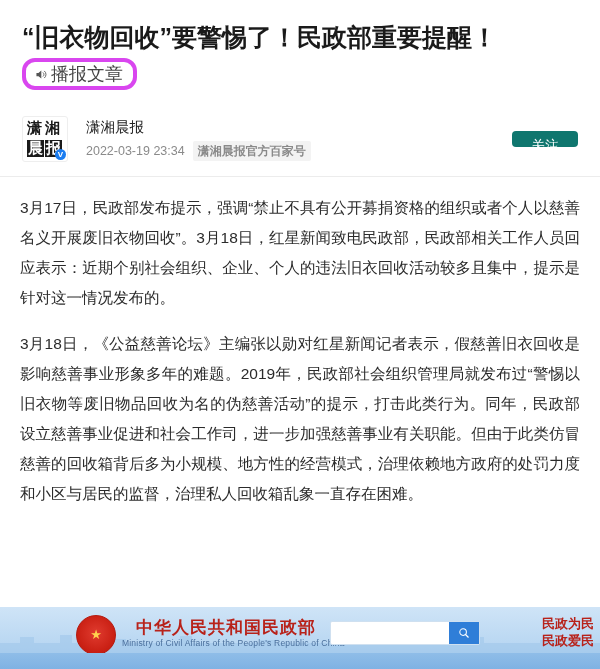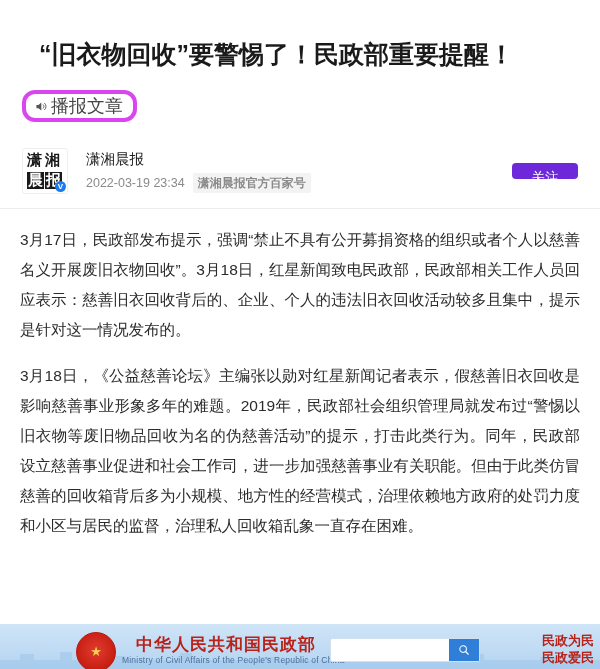--- a/index.html
+++ b/index.html
@@ -20,21 +20,21 @@
     position: relative;
     background: #fff;
     box-sizing: border-box;
   }
   .article-title {
     font-size: 25px;
     font-weight: bold;
     line-height: 38px;
     color: #1a1a1a;
     padding: 18px 22px 0 22px;
-    margin: 17px;
+    margin: 0;
     letter-spacing: 0px;
   }
   .title-row-2 {
     display: flex;
     align-items: center;
     gap: 10px;
     padding: 0 22px;
     margin-top: 2px;
   }
   .audio-chip {
@@ -124,21 +124,21 @@
   .byline-tag {
     background: #f3f3f3;
     color: #8a8a8a;
     border-radius: 2px;
     padding: 1px 5px;
     font-size: 12px;
     font-weight: bold;
   }
   .follow-btn {
     flex: 0 0 auto;
-    background: #6d28d9;
+    background: #0f766e;
     color: #ffffff;
     font-size: 13.5px;
     border-radius: 4px;
     width: 66px;
     height: 16px;
     line-height: 28px;
     text-align: center;
     border: none;
     cursor: pointer;
     font-family: "Liberation Sans", sans-serif;
@@ -285,21 +285,21 @@
         <span>2022-03-19 23:34</span>
         <span class="byline-tag">潇湘晨报官方百家号</span>
       </div>
     </div>
     <button class="follow-btn">关注</button>
   </div>
 
   <div class="divider"></div>
 
   <div class="body">
-    <p>3月17日，民政部发布提示，强调“禁止不具有公开募捐资格的组织或者个人以慈善名义开展废旧衣物回收”。3月18日，红星新闻致电民政部，民政部相关工作人员回应表示：慈善旧衣回收背后的、企业、个人的违法旧衣回收活动较多且集中，提示是针对这一情况发布的。</p>
+    <p>3月17日，民政部发布提示，强调“禁止不具有公开募捐资格的组织或者个人以慈善名义开展废旧衣物回收”。3月18日，红星新闻致电民政部，民政部相关工作人员回应表示：近期个别社会组织、企业、个人的违法旧衣回收活动较多且集中，提示是针对这一情况发布的。</p>
     <p>3月18日，《公益慈善论坛》主编张以勋对红星新闻记者表示，假慈善旧衣回收是影响慈善事业形象多年的难题。2019年，民政部社会组织管理局就发布过“警惕以旧衣物等废旧物品回收为名的伪慈善活动”的提示，打击此类行为。同年，民政部设立慈善事业促进和社会工作司，进一步加强慈善事业有关职能。但由于此类仿冒慈善的回收箱背后多为小规模、地方性的经营模式，治理依赖地方政府的处罚力度和小区与居民的监督，治理私人回收箱乱象一直存在困难。</p>
   </div>
 
   <div class="footer-img">
     <svg class="skyline" viewBox="0 0 600 24" preserveAspectRatio="none">
       <path d="M0,24 L0,14 L20,14 L20,8 L34,8 L34,14 L60,14 L60,6 L72,6 L72,14 L110,14 L110,10 L126,10 L126,14 L180,14 L180,7 L192,7 L192,14 L260,14 L260,11 L276,11 L276,14 L330,14 L330,6 L344,6 L344,14 L400,14 L400,12 L420,12 L420,14 L470,14 L470,8 L484,8 L484,14 L540,14 L540,11 L560,11 L560,14 L600,14 L600,24 Z" fill="#9ec6ea"></path>
     </svg>
     <div class="gov-emblem">
       <span class="star">★</span>
     </div>

